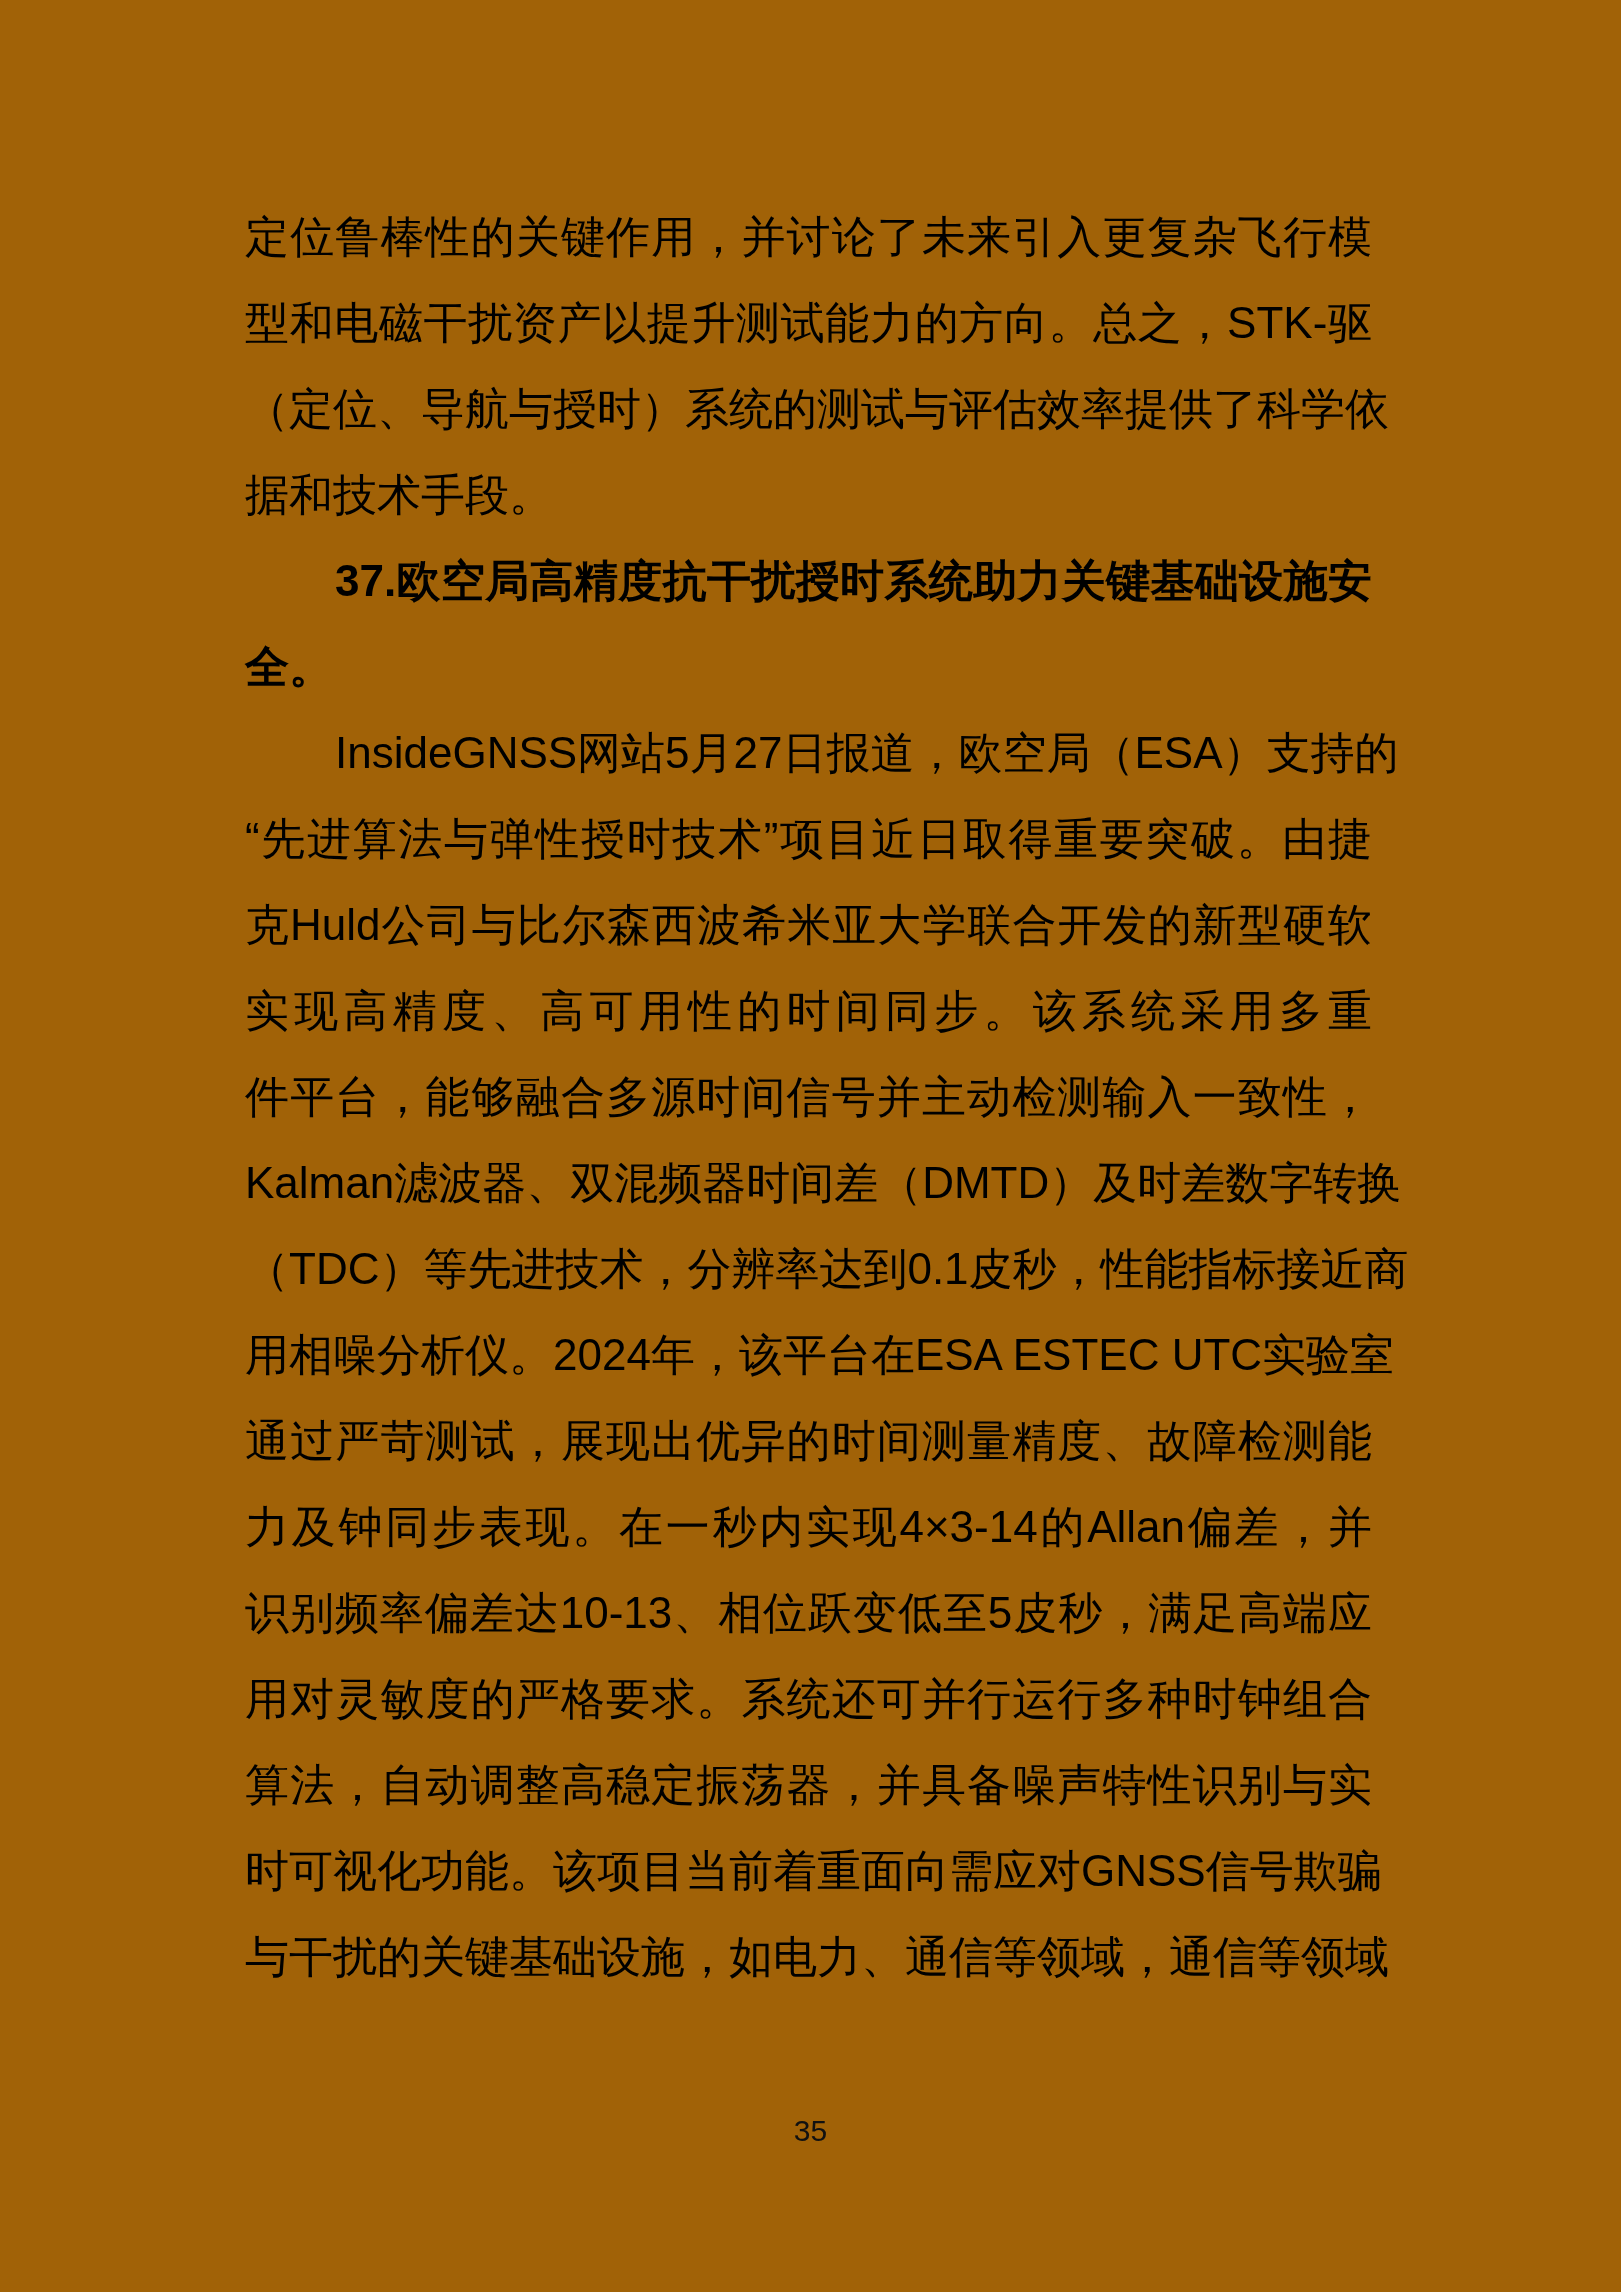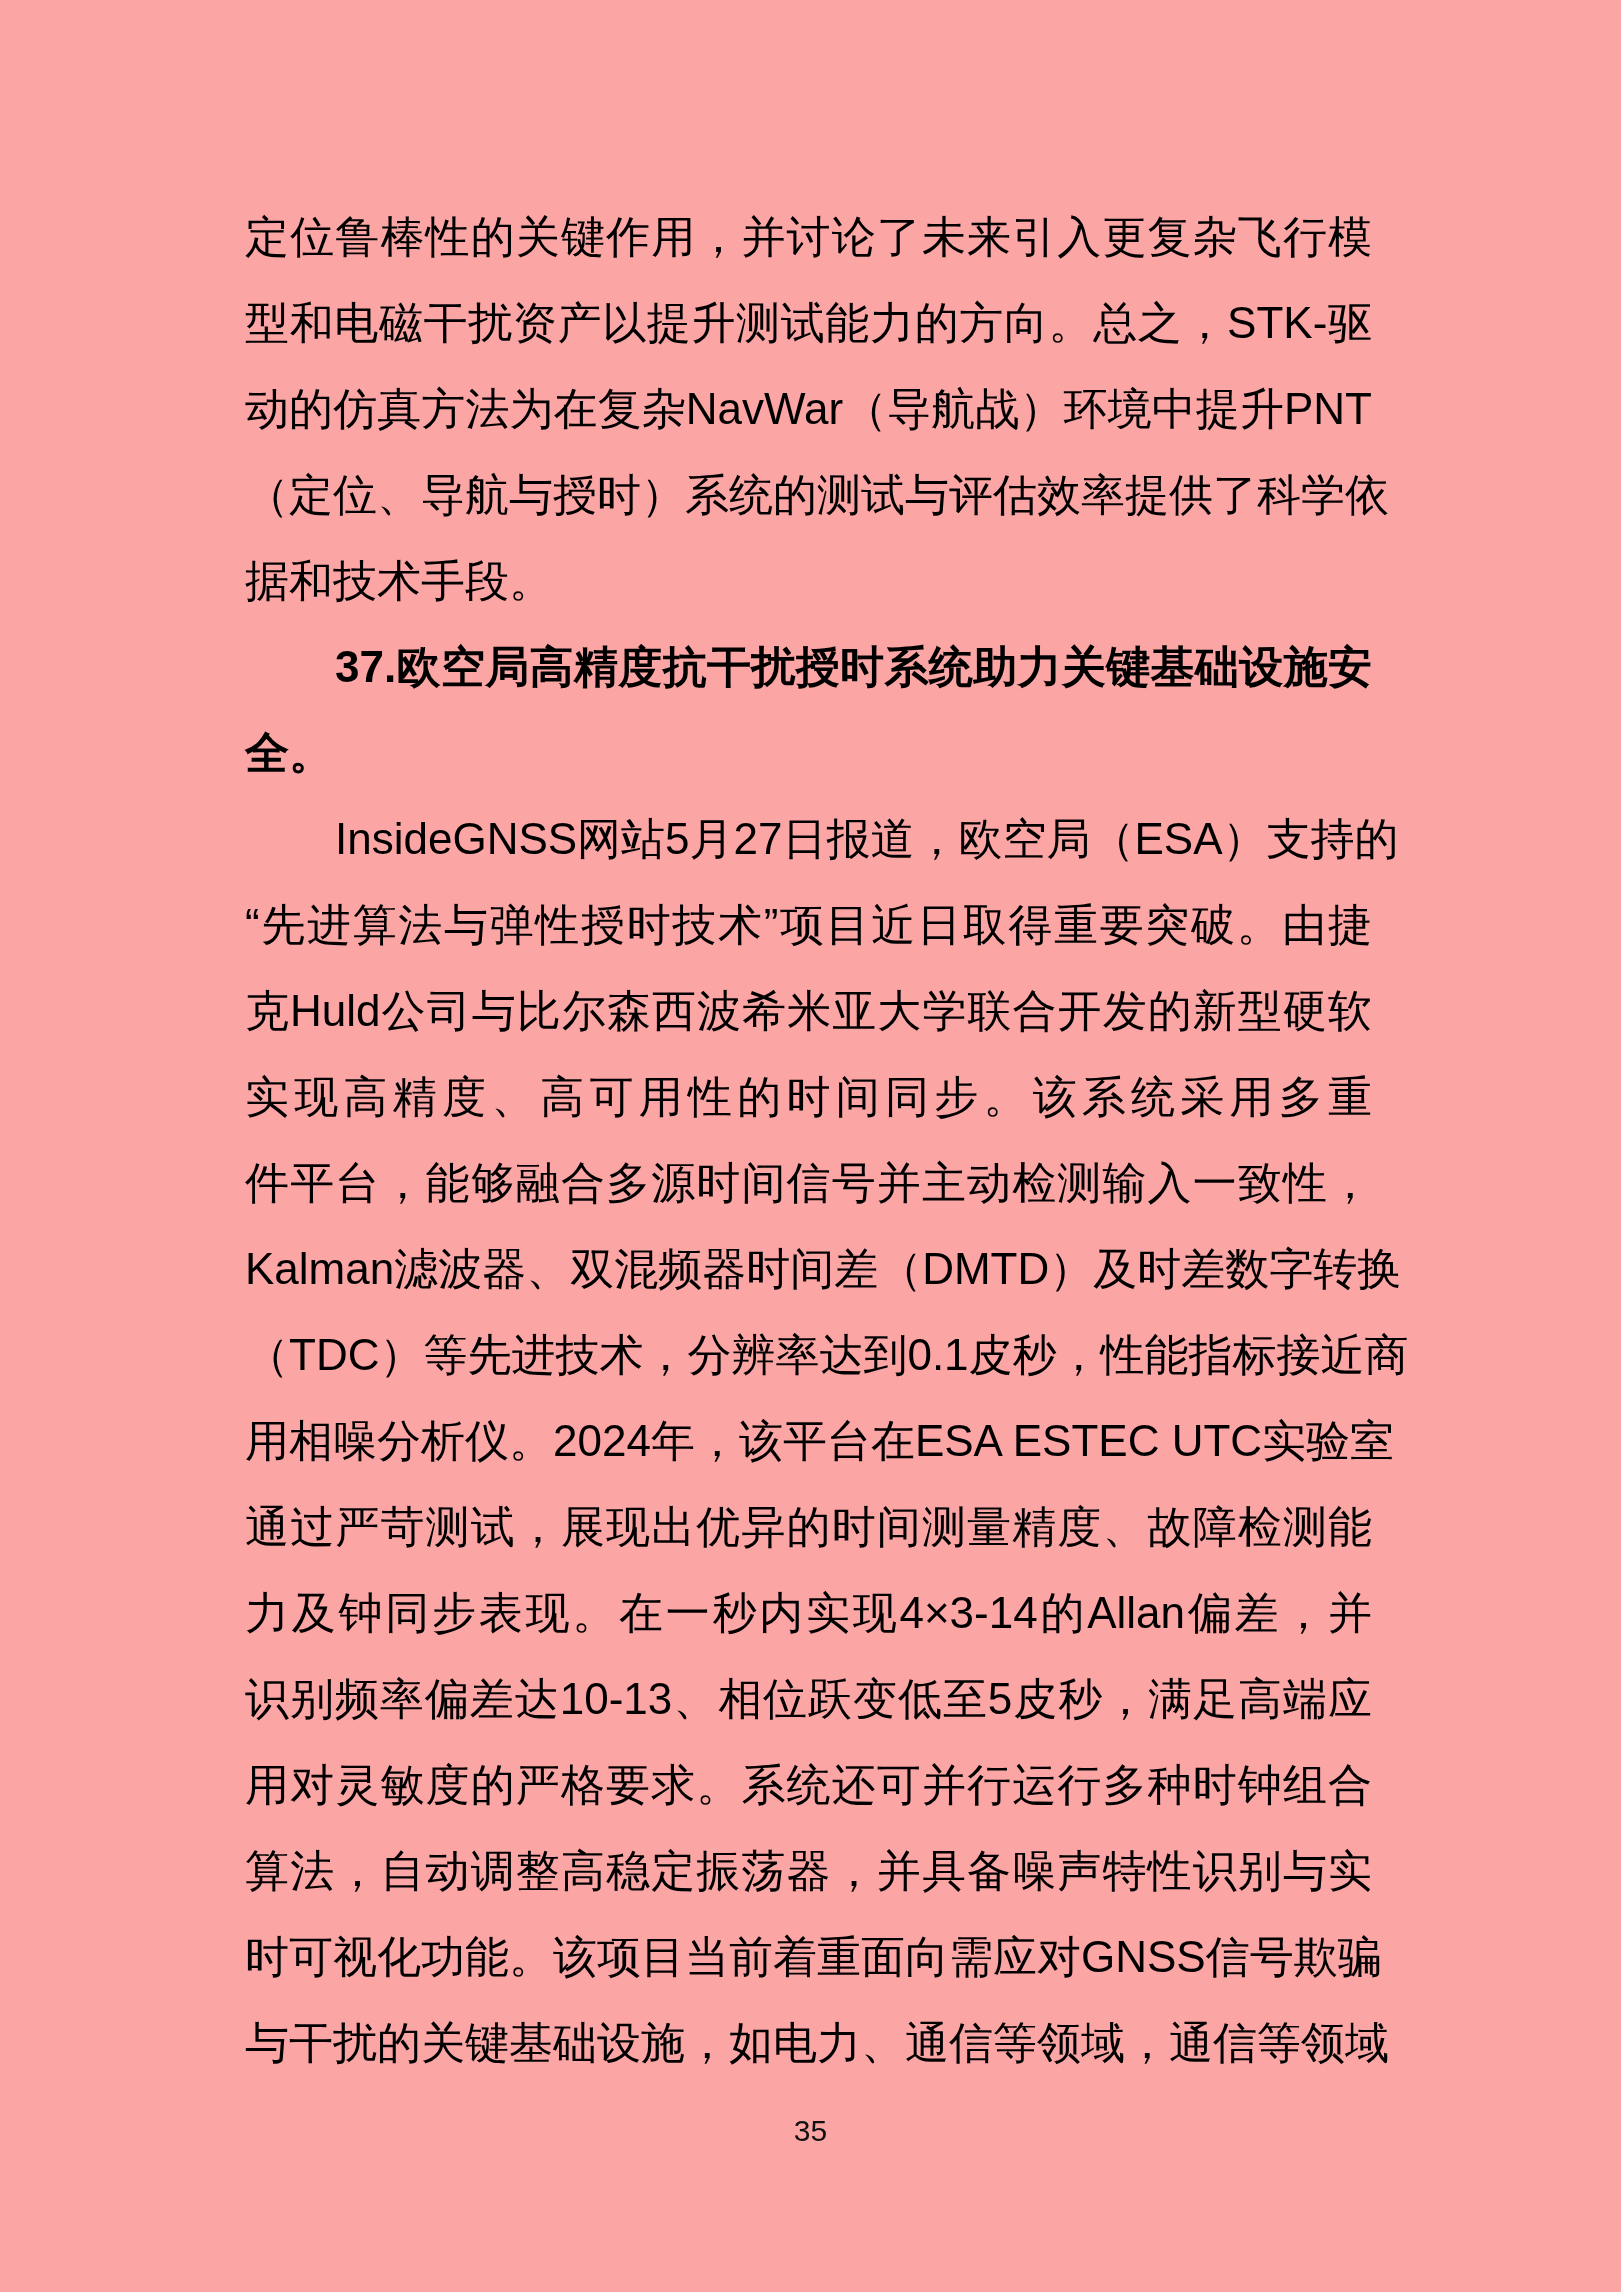--- a/index.html
+++ b/index.html
@@ -10,21 +10,21 @@
   body {
     width: 1621px;
     height: 2293px;
     position: relative;
     font-family: "Liberation Sans", sans-serif;
     color: #000000;
   }
   .page {
     position: absolute;
     inset: 0;
-    background: #fca5a5;
+    background: #a16207;
     overflow: hidden;
   }
   .text-block {
     position: absolute;
     left: 245px;
     top: 194px;
     width: 1127px;
   }
   .line {
     height: 86px;
@@ -60,21 +60,20 @@
 </style>
 </head>
 <body>
 
 <div class="page">
 
   <div class="text-block">
 
     <div class="line">定位鲁棒性的关键作用，并讨论了未来引入更复杂飞行模</div>
     <div class="line">型和电磁干扰资产以提升测试能力的方向。总之，STK-驱</div>
-    <div class="line">动的仿真方法为在复杂NavWar（导航战）环境中提升PNT</div>
     <div class="line">（定位、导航与授时）系统的测试与评估效率提供了科学依</div>
     <div class="line para-end">据和技术手段。</div>
 
     <div class="line heading indent">37.欧空局高精度抗干扰授时系统助力关键基础设施安</div>
     <div class="line heading para-end">全。</div>
 
     <div class="line indent">InsideGNSS网站5月27日报道，欧空局（ESA）支持的</div>
     <div class="line">“先进算法与弹性授时技术”项目近日取得重要突破。由捷</div>
     <div class="line">克Huld公司与比尔森西波希米亚大学联合开发的新型硬软</div>
     <div class="line">实现高精度、高可用性的时间同步。该系统采用多重</div>

